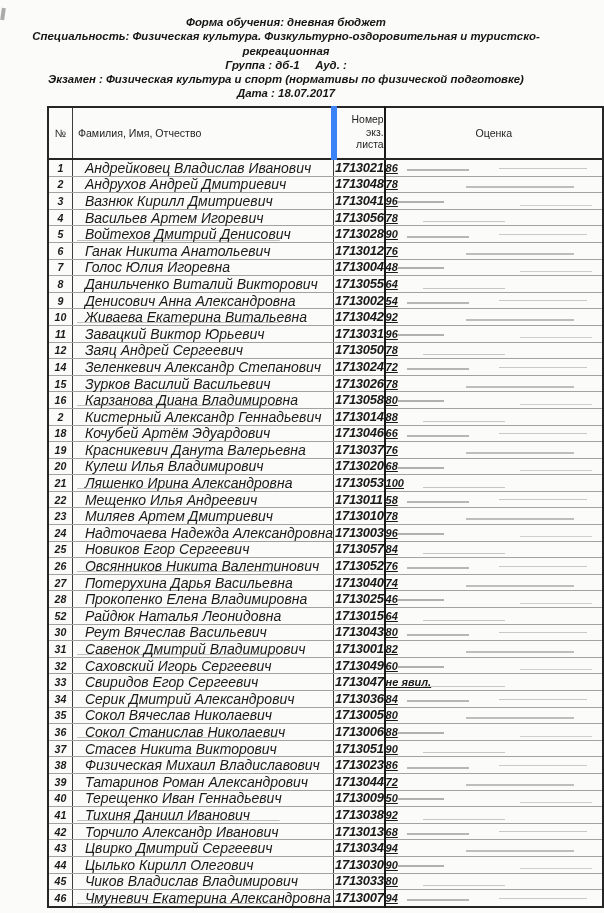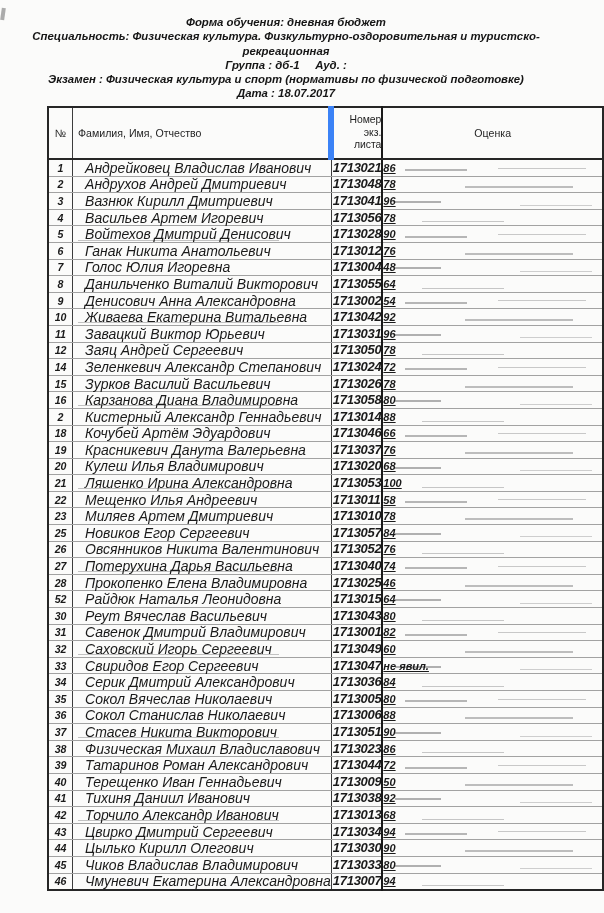--- a/index.html
+++ b/index.html
@@ -283,20 +283,26 @@
         <td class="sheet">1713011</td>
         <td class="grade">58</td>
       </tr>
       <tr>
         <td class="num">23</td>
         <td class="name">Миляев Артем Дмитриевич</td>
         <td class="sheet">1713010</td>
         <td class="grade">78</td>
       </tr>
       <tr>
+        <td class="num">24</td>
+        <td class="name">Надточаева Надежда Александровна</td>
+        <td class="sheet">1713003</td>
+        <td class="grade">96</td>
+      </tr>
+      <tr>
         <td class="num">25</td>
         <td class="name">Новиков Егор Сергеевич</td>
         <td class="sheet">1713057</td>
         <td class="grade">84</td>
       </tr>
       <tr>
         <td class="num">26</td>
         <td class="name">Овсянников Никита Валентинович</td>
         <td class="sheet">1713052</td>
         <td class="grade">76</td>

